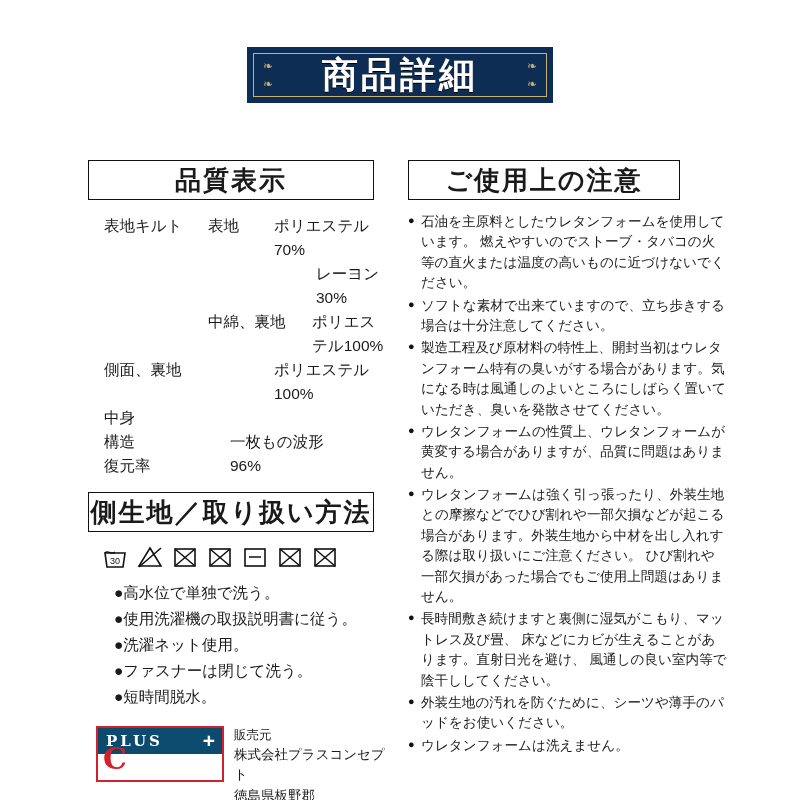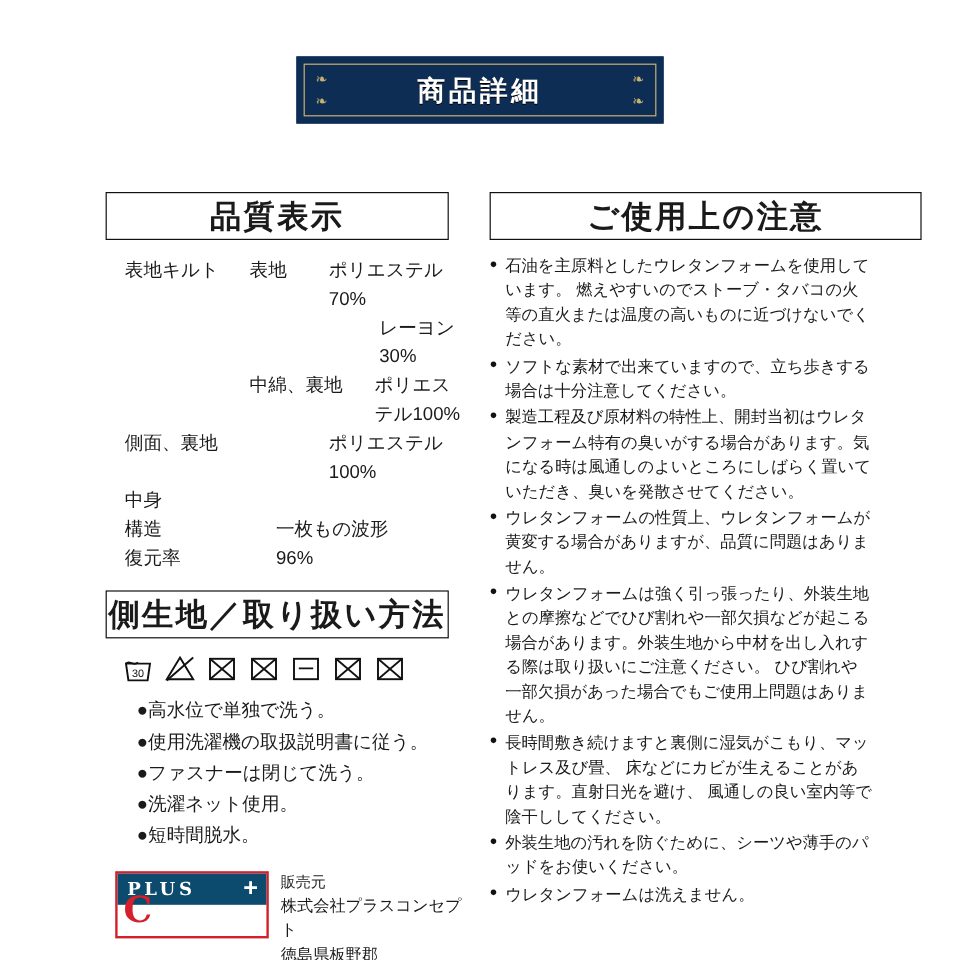--- a/index.html
+++ b/index.html
@@ -26,21 +26,21 @@
     position: relative;
   }
   #banner-inner {
     position: absolute;
     left: 4px; top: 4px; right: 4px; bottom: 4px;
     border: 1px solid #c9b173;
     display: flex; align-items: center; justify-content: center;
   }
   #banner-title {
     color: #ffffff;
-    font-size: 23px;
+    font-size: 36px;
     letter-spacing: 3px;
     font-family: "DejaVu Serif", serif;
     font-weight: 700;
     text-shadow: 0 1px 0 #000;
   }
   .corner {
     position: absolute;
     width: 16px; height: 16px;
     color: #c9b173;
     font-size: 12px;
@@ -61,21 +61,21 @@
     border: 1.5px solid #111;
     height: 40px;
     display: flex; align-items: center; justify-content: center;
     font-family: "DejaVu Serif", serif;
     font-size: 26px;
     font-weight: 700;
     letter-spacing: 2px;
   }
   #head-quality { width: 286px; }
   #head-care    { width: 286px; }
-  #head-notes   { width: 360px; }
+  #head-notes   { width: 272px; }
 
   
   #spec-table {
     margin-top: 14px;
     font-size: 15.5px;
     line-height: 1.55;
     width: 300px;
   }
   .spec-row { display: flex; align-items: baseline; }
   .spec-a { width: 104px; flex: none; margin-left: 16px; }
@@ -283,22 +283,22 @@
           <rect x="3" y="5" width="20" height="17" fill="none" stroke="#111" stroke-width="1.6"></rect>
           <line x1="3" y1="5" x2="23" y2="22" stroke="#111" stroke-width="1.5"></line>
           <line x1="23" y1="5" x2="3" y2="22" stroke="#111" stroke-width="1.5"></line>
         </svg>
       </span>
     </div>
 
     <div id="care-list">
       <div>●高水位で単独で洗う。</div>
       <div>●使用洗濯機の取扱説明書に従う。</div>
+      <div>●洗濯ネット使用。</div>
       <div>●ファスナーは閉じて洗う。</div>
-      <div>●洗濯ネット使用。</div>
       <div>●短時間脱水。</div>
     </div>
 
     <div id="seller">
       <div id="logo">
         <div id="logo-top">PLUS</div>
         <div id="logo-plus">+</div>
         <div id="logo-bigP">C</div>
       </div>
       <div id="seller-text">

